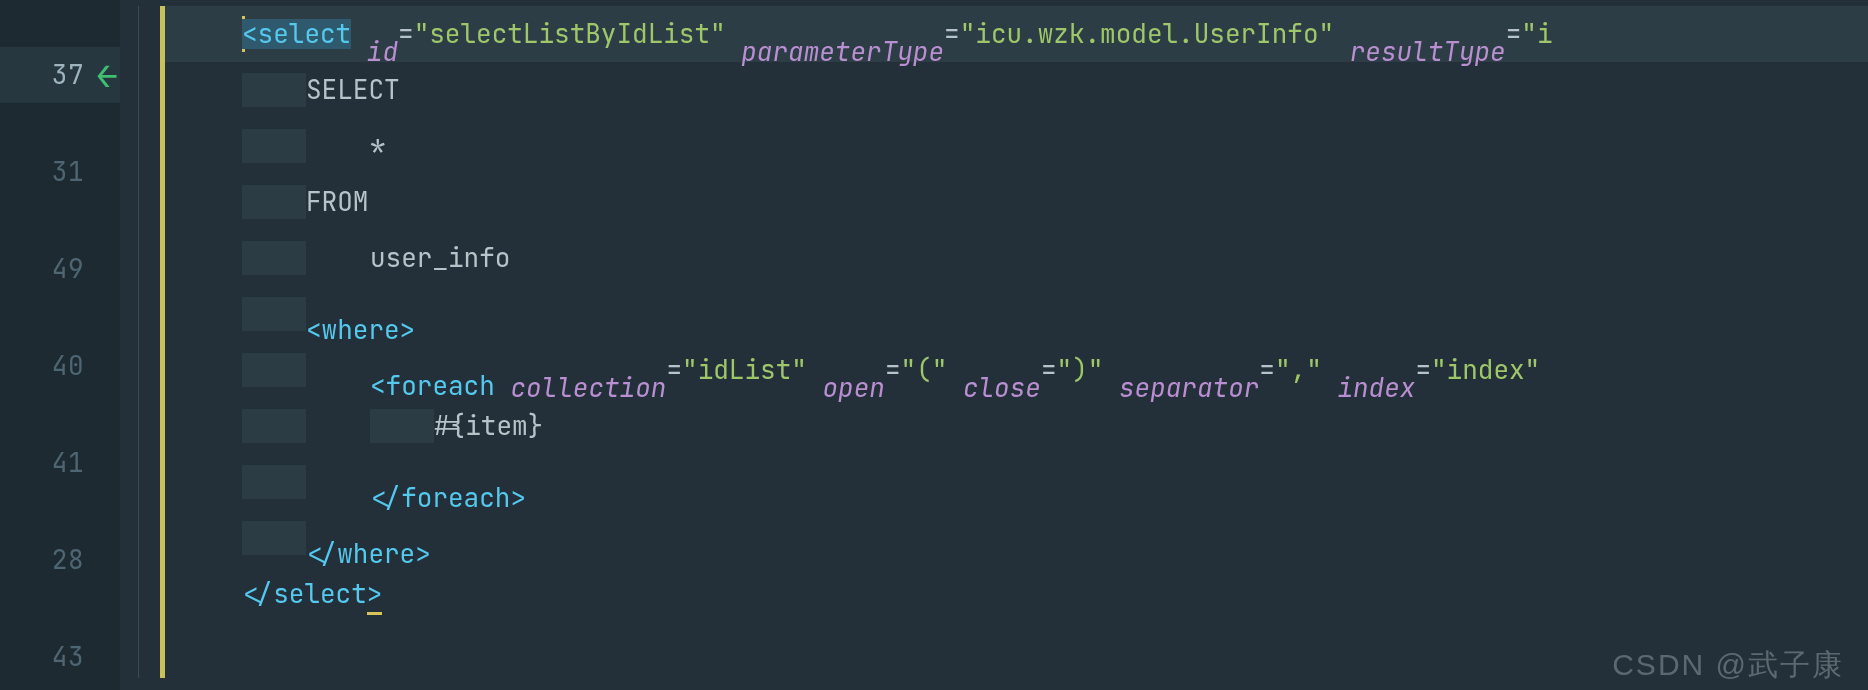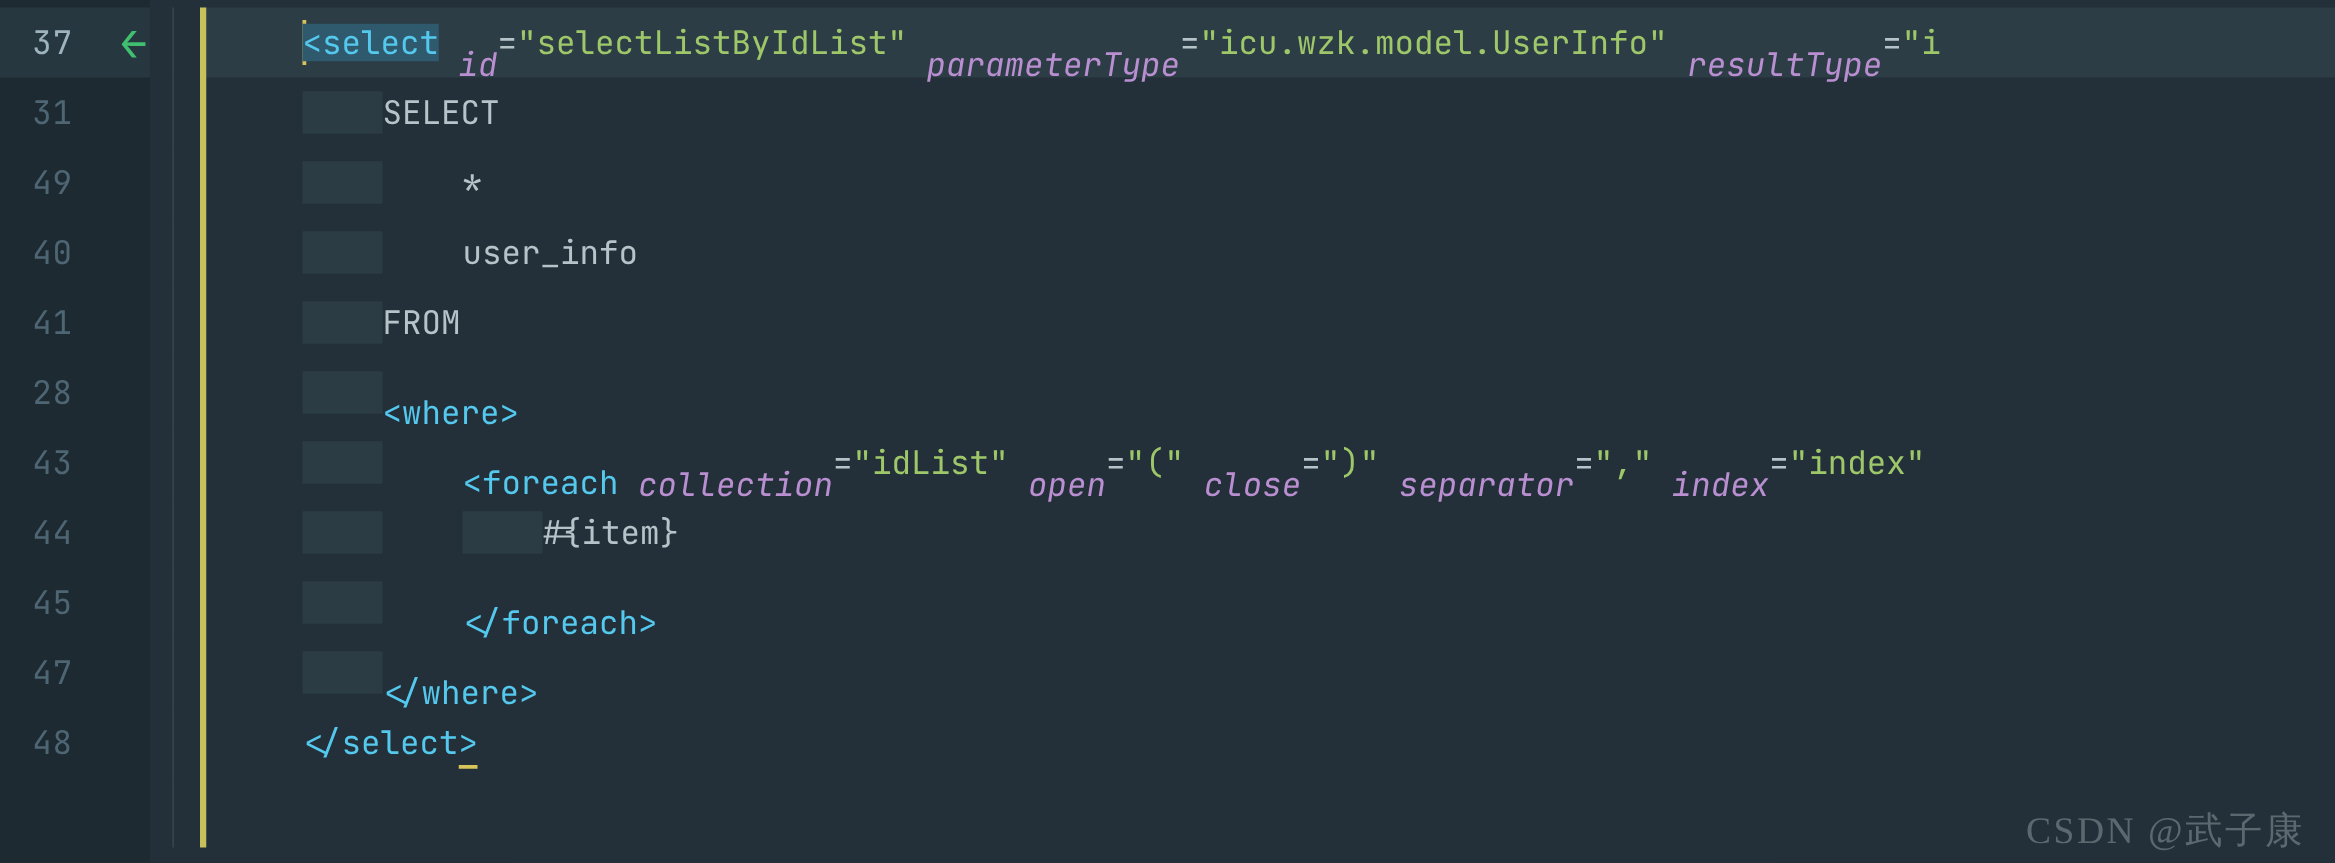--- a/index.html
+++ b/index.html
@@ -20,25 +20,26 @@
   .gutter {
     width: 120px;
     flex: 0 0 120px;
     background: #1e2a32;
     padding-top: 6px;
   }
   .ln-row {
     height: 56px;
     display: flex;
     align-items: center;
-    justify-content: center;
+    justify-content: flex-end;
     padding-right: 36px;
     color: #4e6673;
     position: relative;
     letter-spacing: 0.5px;
+    margin-top: 41px;
   }
   .ln-row.current {
     background: #27373f;
     color: #9db4be;
   }
   .arrow {
     position: absolute;
     right: 2px;
     top: 50%;
     transform: translateY(-50%);
@@ -128,21 +129,21 @@
     background: #2b3c44;
     height: 34px;
     vertical-align: middle;
   }
   .watermark {
     position: absolute;
     right: 24px;
     bottom: 10px;
     color: rgba(200, 210, 215, 0.35);
     font-size: 30px;
-    font-family: Liberation Serif, serif;
+    font-family: Liberation Sans, sans-serif;
     letter-spacing: 2px;
     z-index: 5;
     font-weight: 300;
   }
 </style>
 </head>
 <body>
 
 <div class="editor">
 
@@ -226,23 +227,23 @@
   <div class="code-area">
     <div class="highlight-bar"></div>
     <div class="mod-bar" style="height:672px;"></div>
 
     <div class="code-line"><span style="display:inline-block;width:48px"></span><span class="caret"></span><span class="sel-tag"><span>&lt;</span><span>select</span></span><span class="op"> </span><span class="attr">id</span><span class="op">=</span><span class="str">"selectListByIdList"</span><span class="op"> </span><span class="attr">parameterType</span><span class="op">=</span><span class="str">"icu.wzk.model.UserInfo"</span><span class="op"> </span><span class="attr">resultType</span><span class="op">=</span><span class="str">"i</span></div>
 
     <div class="code-line"><span style="display:inline-block;width:48px"></span><span class="whitespace-block" style="width:64px"></span><span class="txt">SELECT</span></div>
 
     <div class="code-line"><span style="display:inline-block;width:48px"></span><span class="whitespace-block" style="width:64px"></span><span style="display:inline-block;width:64px"></span><span class="txt">*</span></div>
 
+    <div class="code-line"><span style="display:inline-block;width:48px"></span><span class="whitespace-block" style="width:64px"></span><span class="txt">FROM</span></div>
+
     <div class="code-line"><span style="display:inline-block;width:48px"></span><span class="whitespace-block" style="width:64px"></span><span style="display:inline-block;width:64px"></span><span class="txt">user_info</span></div>
-
-    <div class="code-line"><span style="display:inline-block;width:48px"></span><span class="whitespace-block" style="width:64px"></span><span class="txt">FROM</span></div>
 
     <div class="code-line"><span style="display:inline-block;width:48px"></span><span class="whitespace-block" style="width:64px"></span><span class="inner-tag">&lt;where&gt;</span></div>
 
 
     <div class="code-line"><span style="display:inline-block;width:48px"></span><span class="whitespace-block" style="width:64px"></span><span style="display:inline-block;width:64px"></span><span class="inner-tag">&lt;foreach</span><span class="op"> </span><span class="attr">collection</span><span class="op">=</span><span class="str">"idList"</span><span class="op"> </span><span class="attr">open</span><span class="op">=</span><span class="str">"("</span><span class="op"> </span><span class="attr">close</span><span class="op">=</span><span class="str">")"</span><span class="op"> </span><span class="attr">separator</span><span class="op">=</span><span class="str">","</span><span class="op"> </span><span class="attr">index</span><span class="op">=</span><span class="str">"index"</span></div>
 
     <div class="code-line"><span style="display:inline-block;width:48px"></span><span class="whitespace-block" style="width:64px"></span><span style="display:inline-block;width:64px"></span><span class="whitespace-block" style="width:64px"></span><span class="txt">#{item}</span></div>
 
     <div class="code-line"><span style="display:inline-block;width:48px"></span><span class="whitespace-block" style="width:64px"></span><span style="display:inline-block;width:64px"></span><span class="inner-tag">&lt;/foreach&gt;</span></div>
 

